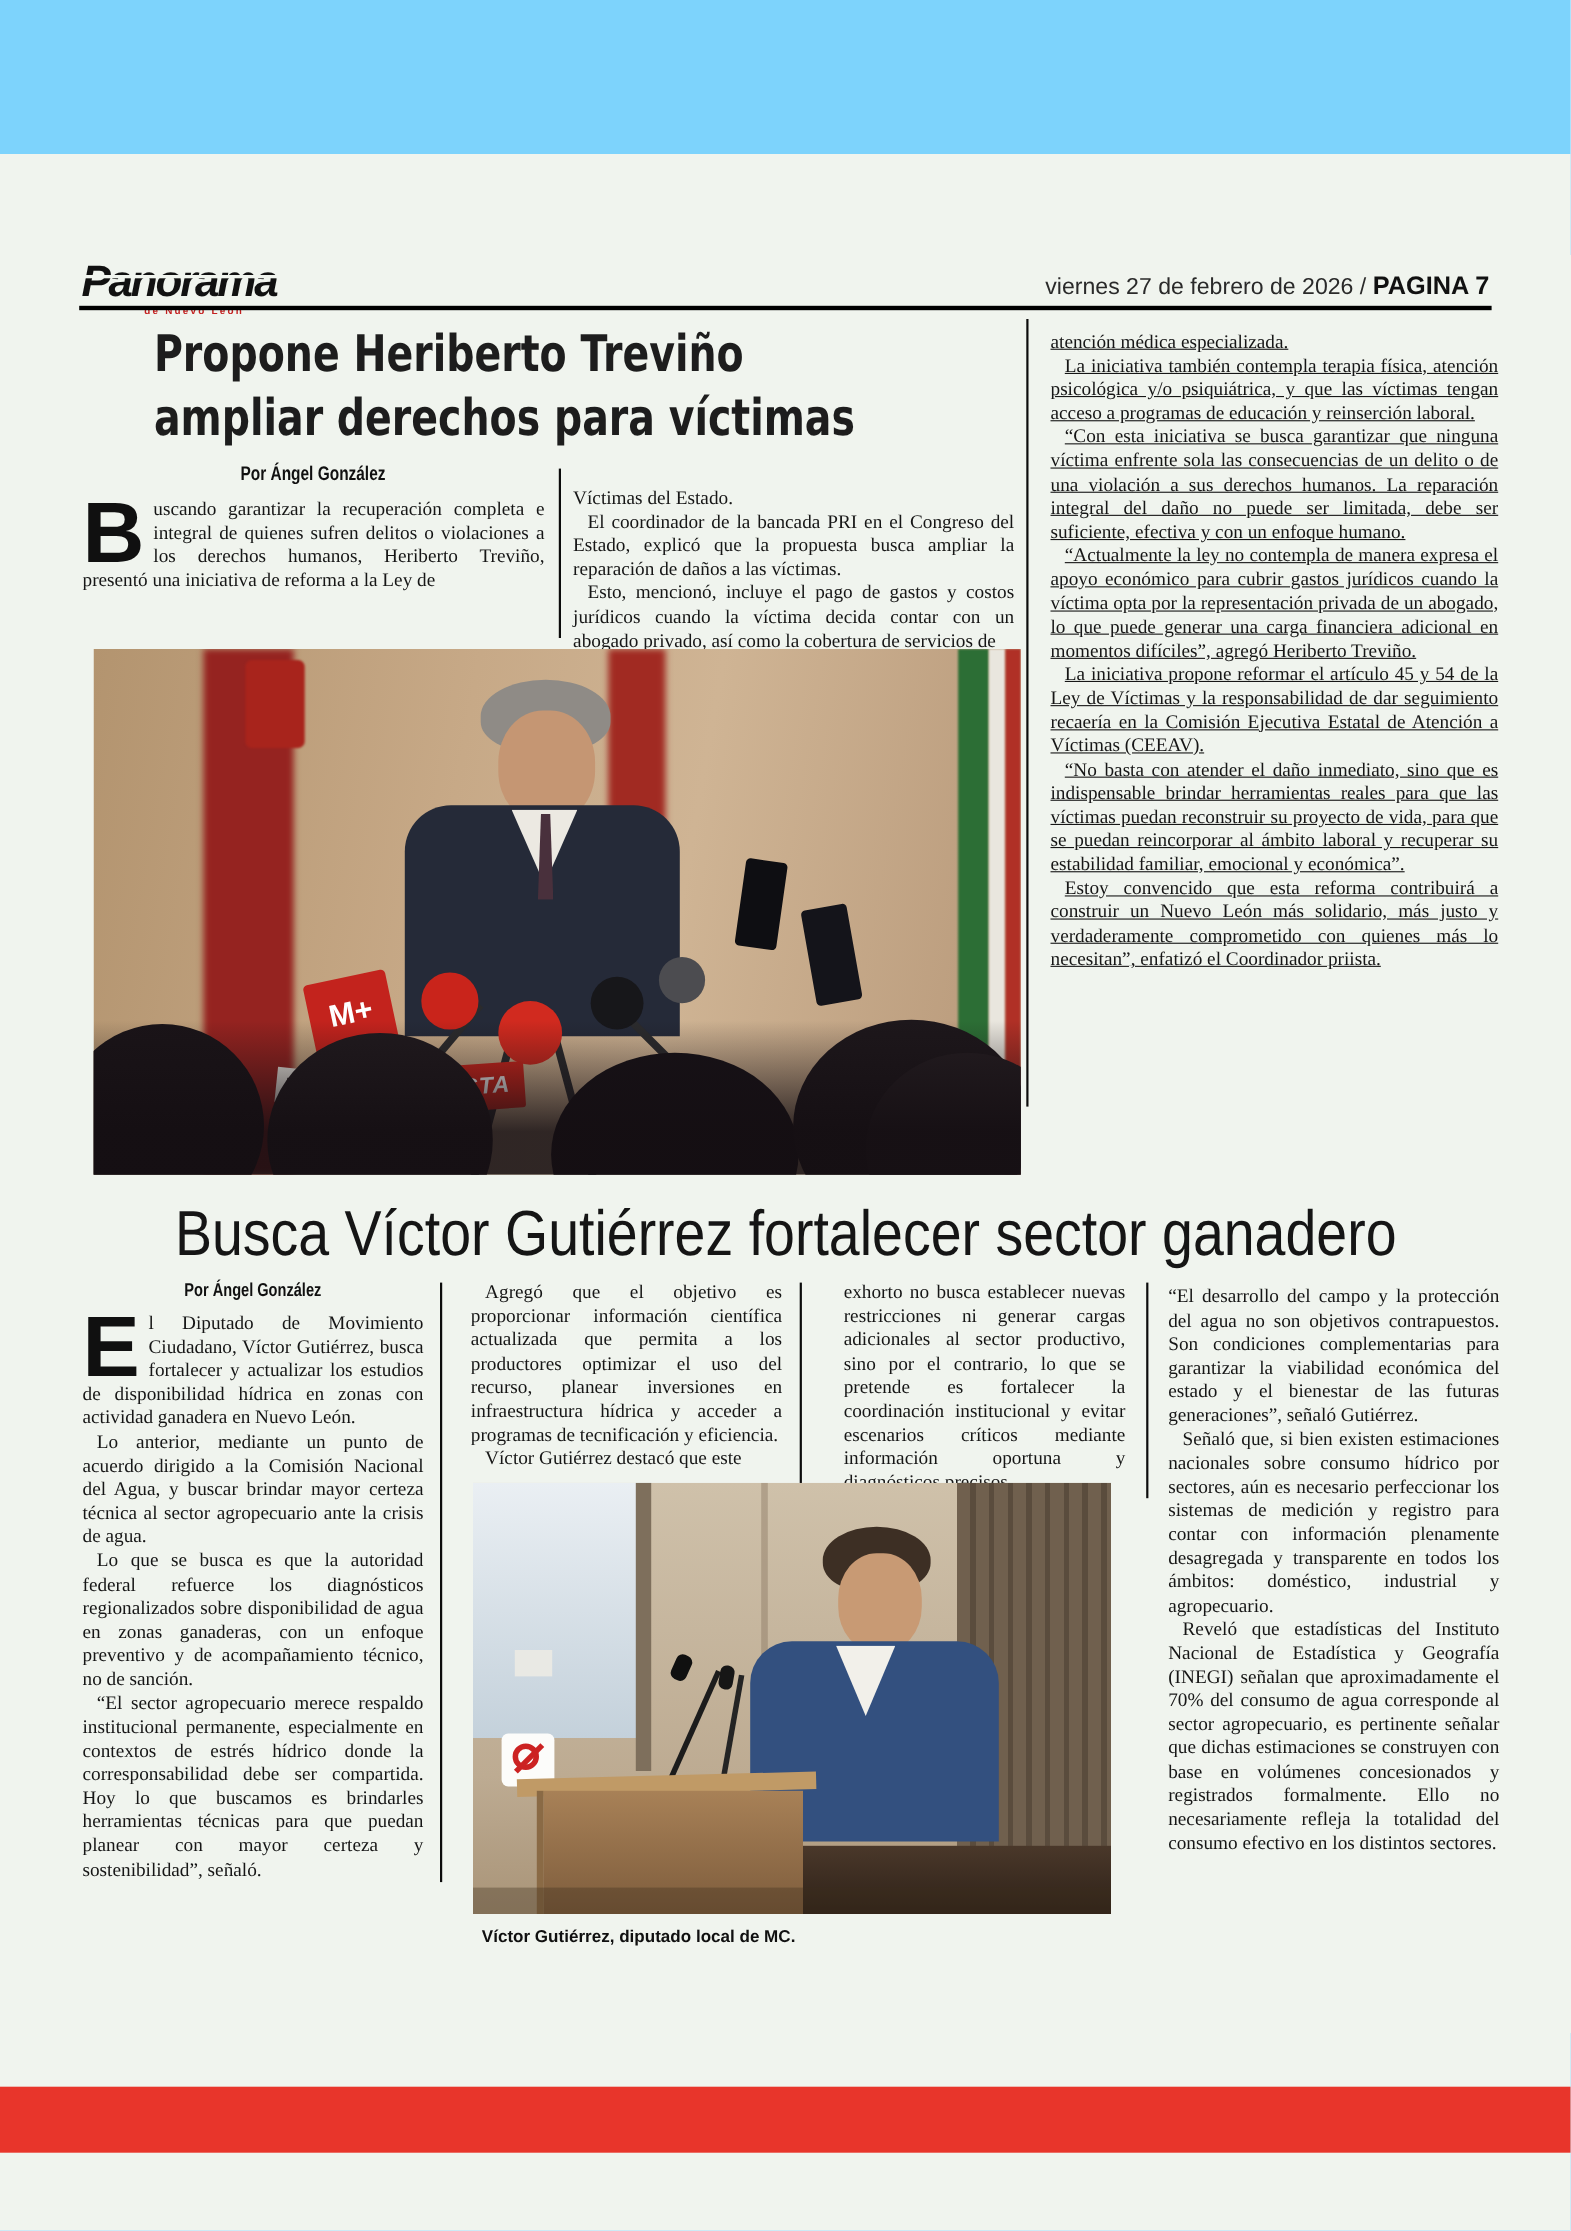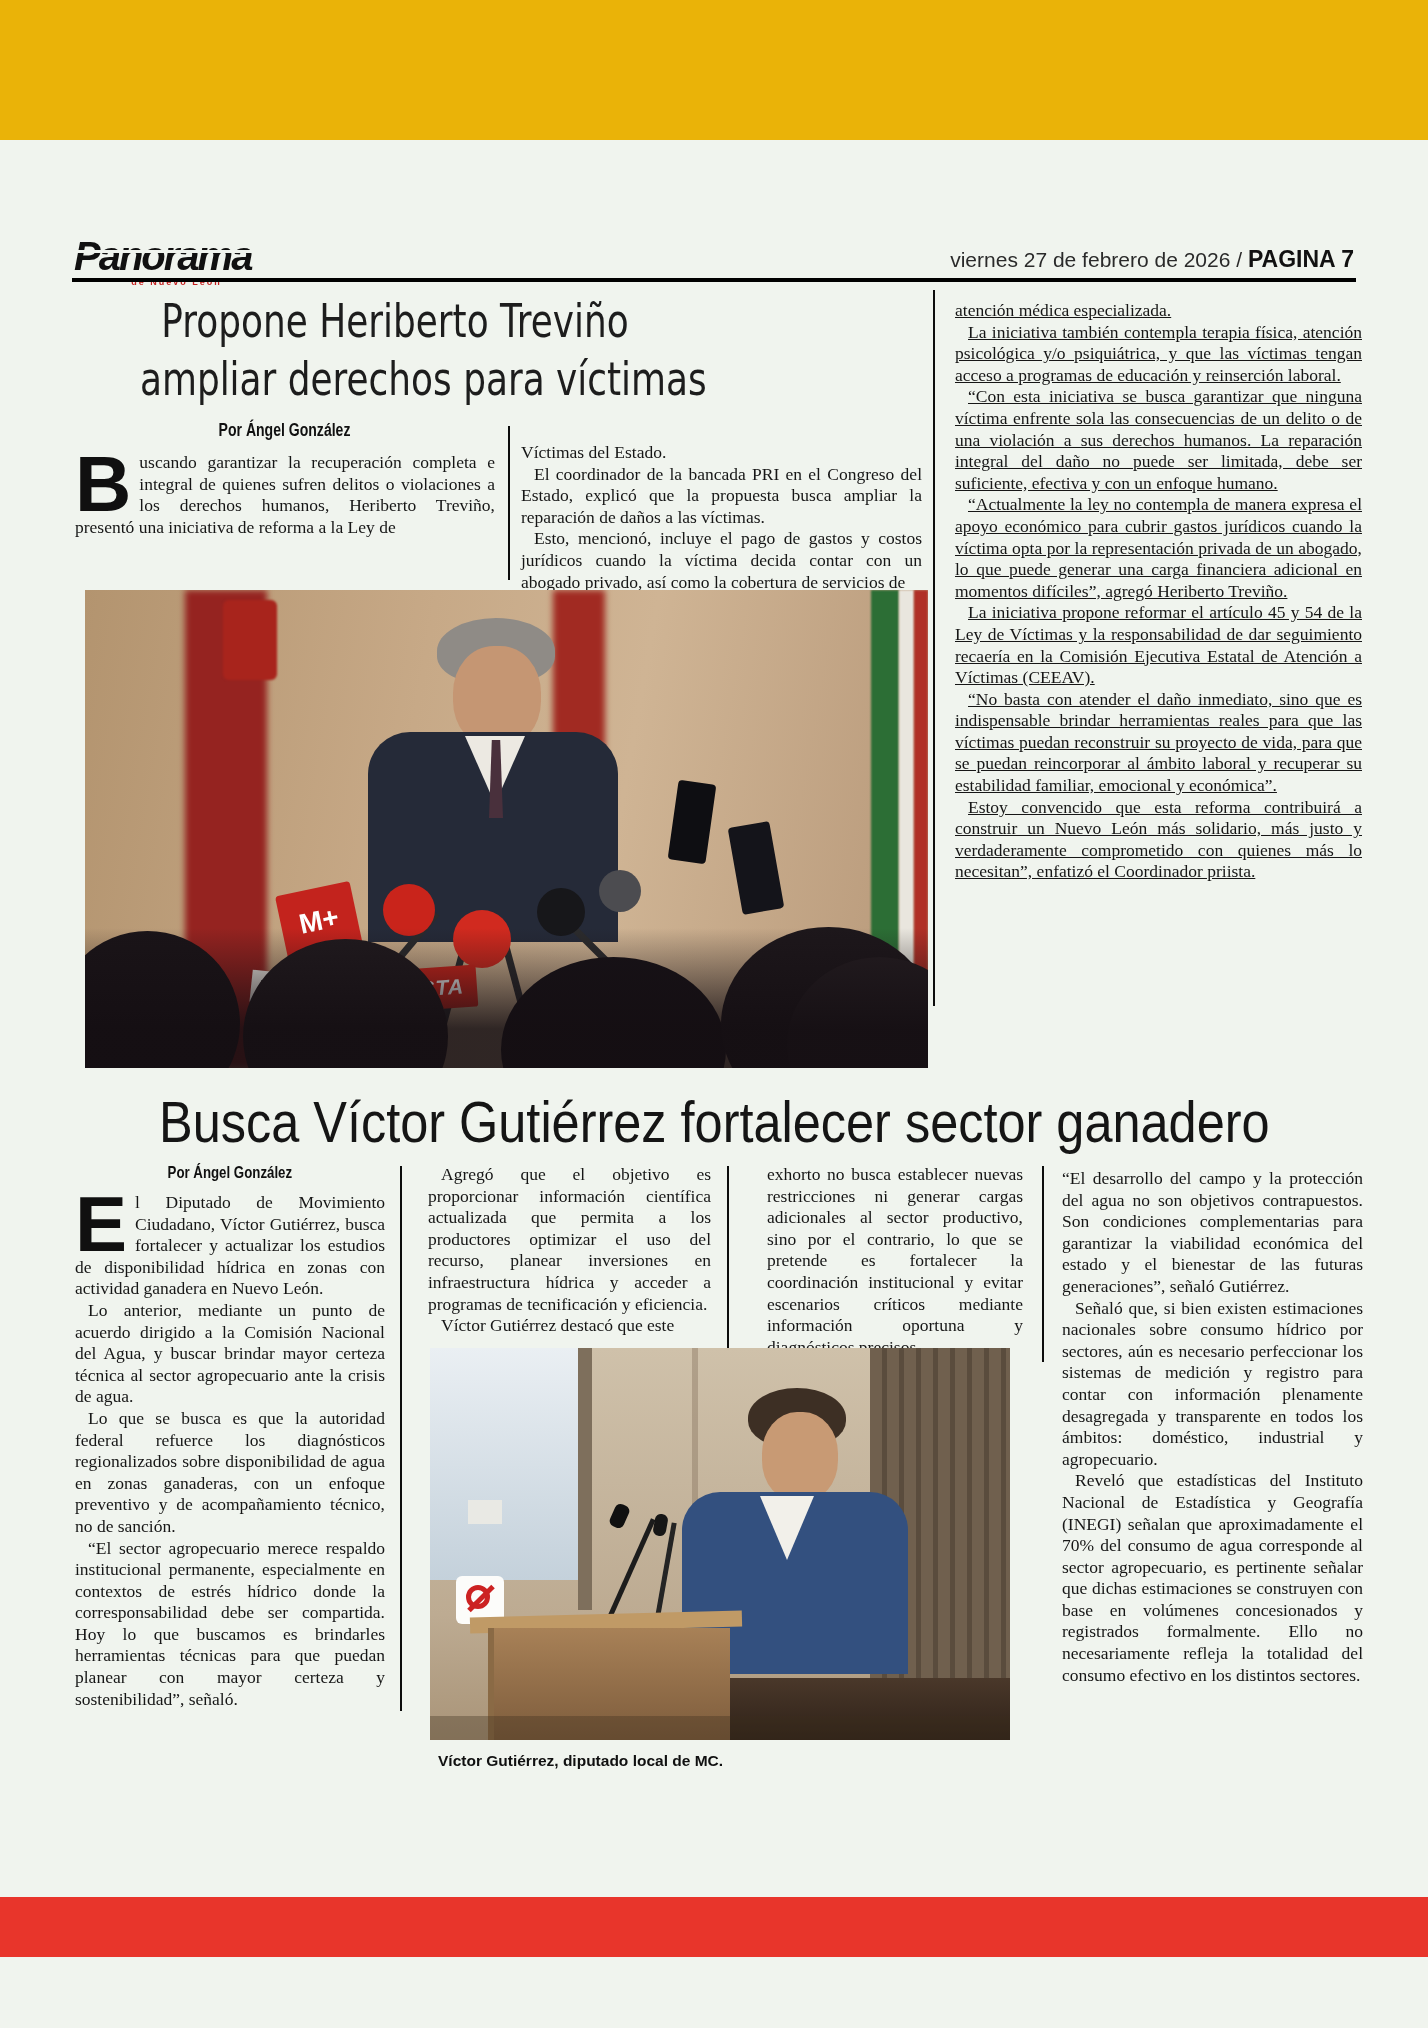--- a/index.html
+++ b/index.html
@@ -1,17 +1,17 @@
 <!DOCTYPE html>
 <html><head>
 <meta charset="utf-8">
 <style>
   * { margin:0; padding:0; box-sizing:border-box; }
   html,body { background:#ffffff; }
-  .page { position:relative; width:1428px; height:2028px; background:#eab308; overflow:hidden;
+  .page { position:relative; width:1428px; height:2028px; background:#7dd3fc; overflow:hidden;
           font-family:"Liberation Serif", serif; color:#1b1b1b; }
   .content-bg { position:absolute; left:0; top:140px; width:1428px; height:1888px; background:#f0f4ee; }
 
   
   .logo { position:absolute; left:74px; top:236px; }
   .logo-main { font-family:"Liberation Sans", sans-serif; font-style:italic; font-weight:900;
                font-size:40px; letter-spacing:-2px; color:#111; position:relative; line-height:1; }
   .logo-slit { position:absolute; left:0; top:14px; width:210px; height:3px; background:#f0f4ee; }
   .logo-sub { font-family:"Liberation Sans", sans-serif; font-weight:700; font-size:9px;
               letter-spacing:2px; color:#c42020; margin-top:1px; text-align:center; width:205px; }
@@ -26,21 +26,21 @@
   .body-text p.noindent { text-indent:0; }
   .vdiv { position:absolute; width:2px; background:#0c0c0c; }
   .dropcap { float:left; font-family:"Liberation Sans", sans-serif; font-weight:900;
              font-size:78px; line-height:60px; padding:2px 8px 0 0; color:#101010; }
   .byline { font-family:"Liberation Sans", sans-serif; font-weight:700; font-size:18px;
             color:#101010; text-align:center; }
   .cond { display:inline-block; transform:scaleX(0.78); transform-origin:50% 50%; white-space:nowrap; }
 
   
   .a1-headline { position:absolute; left:68px; top:292px; width:654px; text-align:center;
-                 font-family:"DejaVu Sans", sans-serif; font-weight:400; font-size:46px;
+                 font-family:"DejaVu Sans", sans-serif; font-weight:700; font-size:46px;
                  line-height:58px; color:#1d1d1d; }
   .a1-headline .hl { transform:scaleX(0.78); transform-origin:50% 50%; white-space:nowrap; }
   .a1-byline { position:absolute; left:75px; top:420px; width:420px; }
   .a1-col1 { position:absolute; left:75px; top:452px; width:420px; }
   .a1-col2 { position:absolute; left:521px; top:442px; width:401px; }
   .a1-col3 { position:absolute; left:955px; top:300px; width:407px;text-decoration:underline; }
   .vdiv-a1-12 { left:508px; top:426px; height:154px; }
   .vdiv-a1-23 { left:933px; top:290px; height:716px; }
 
   

